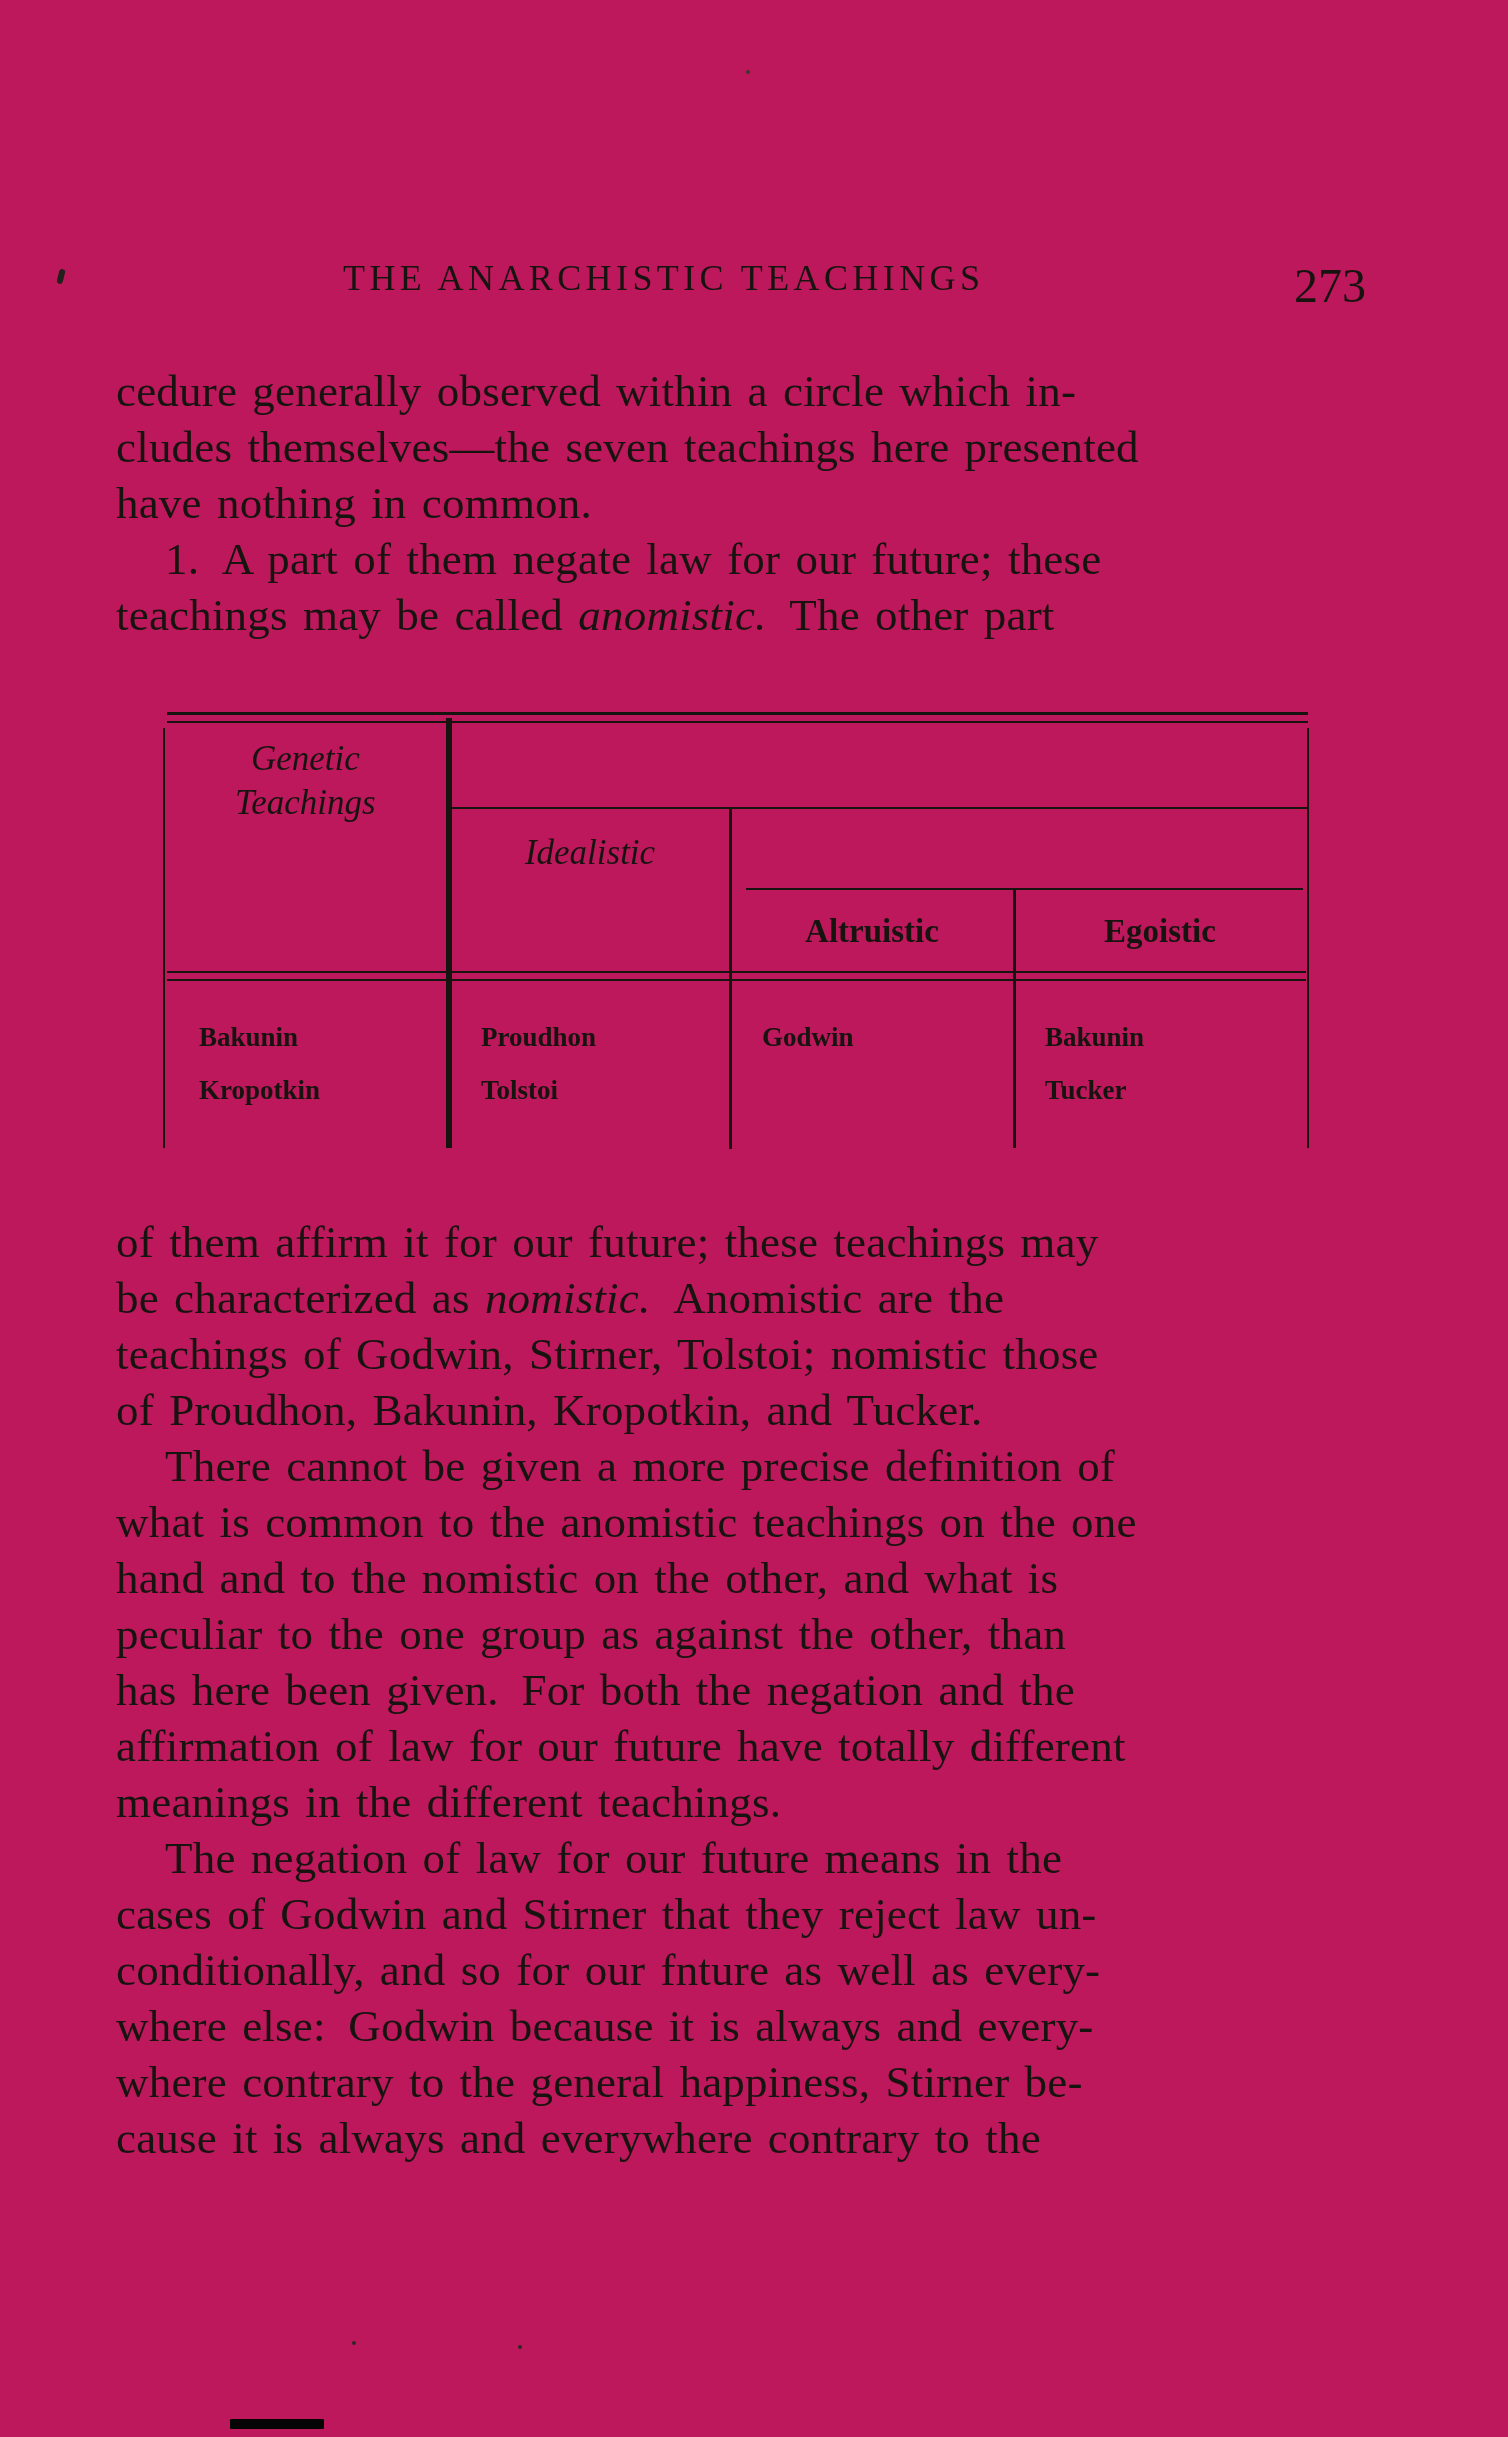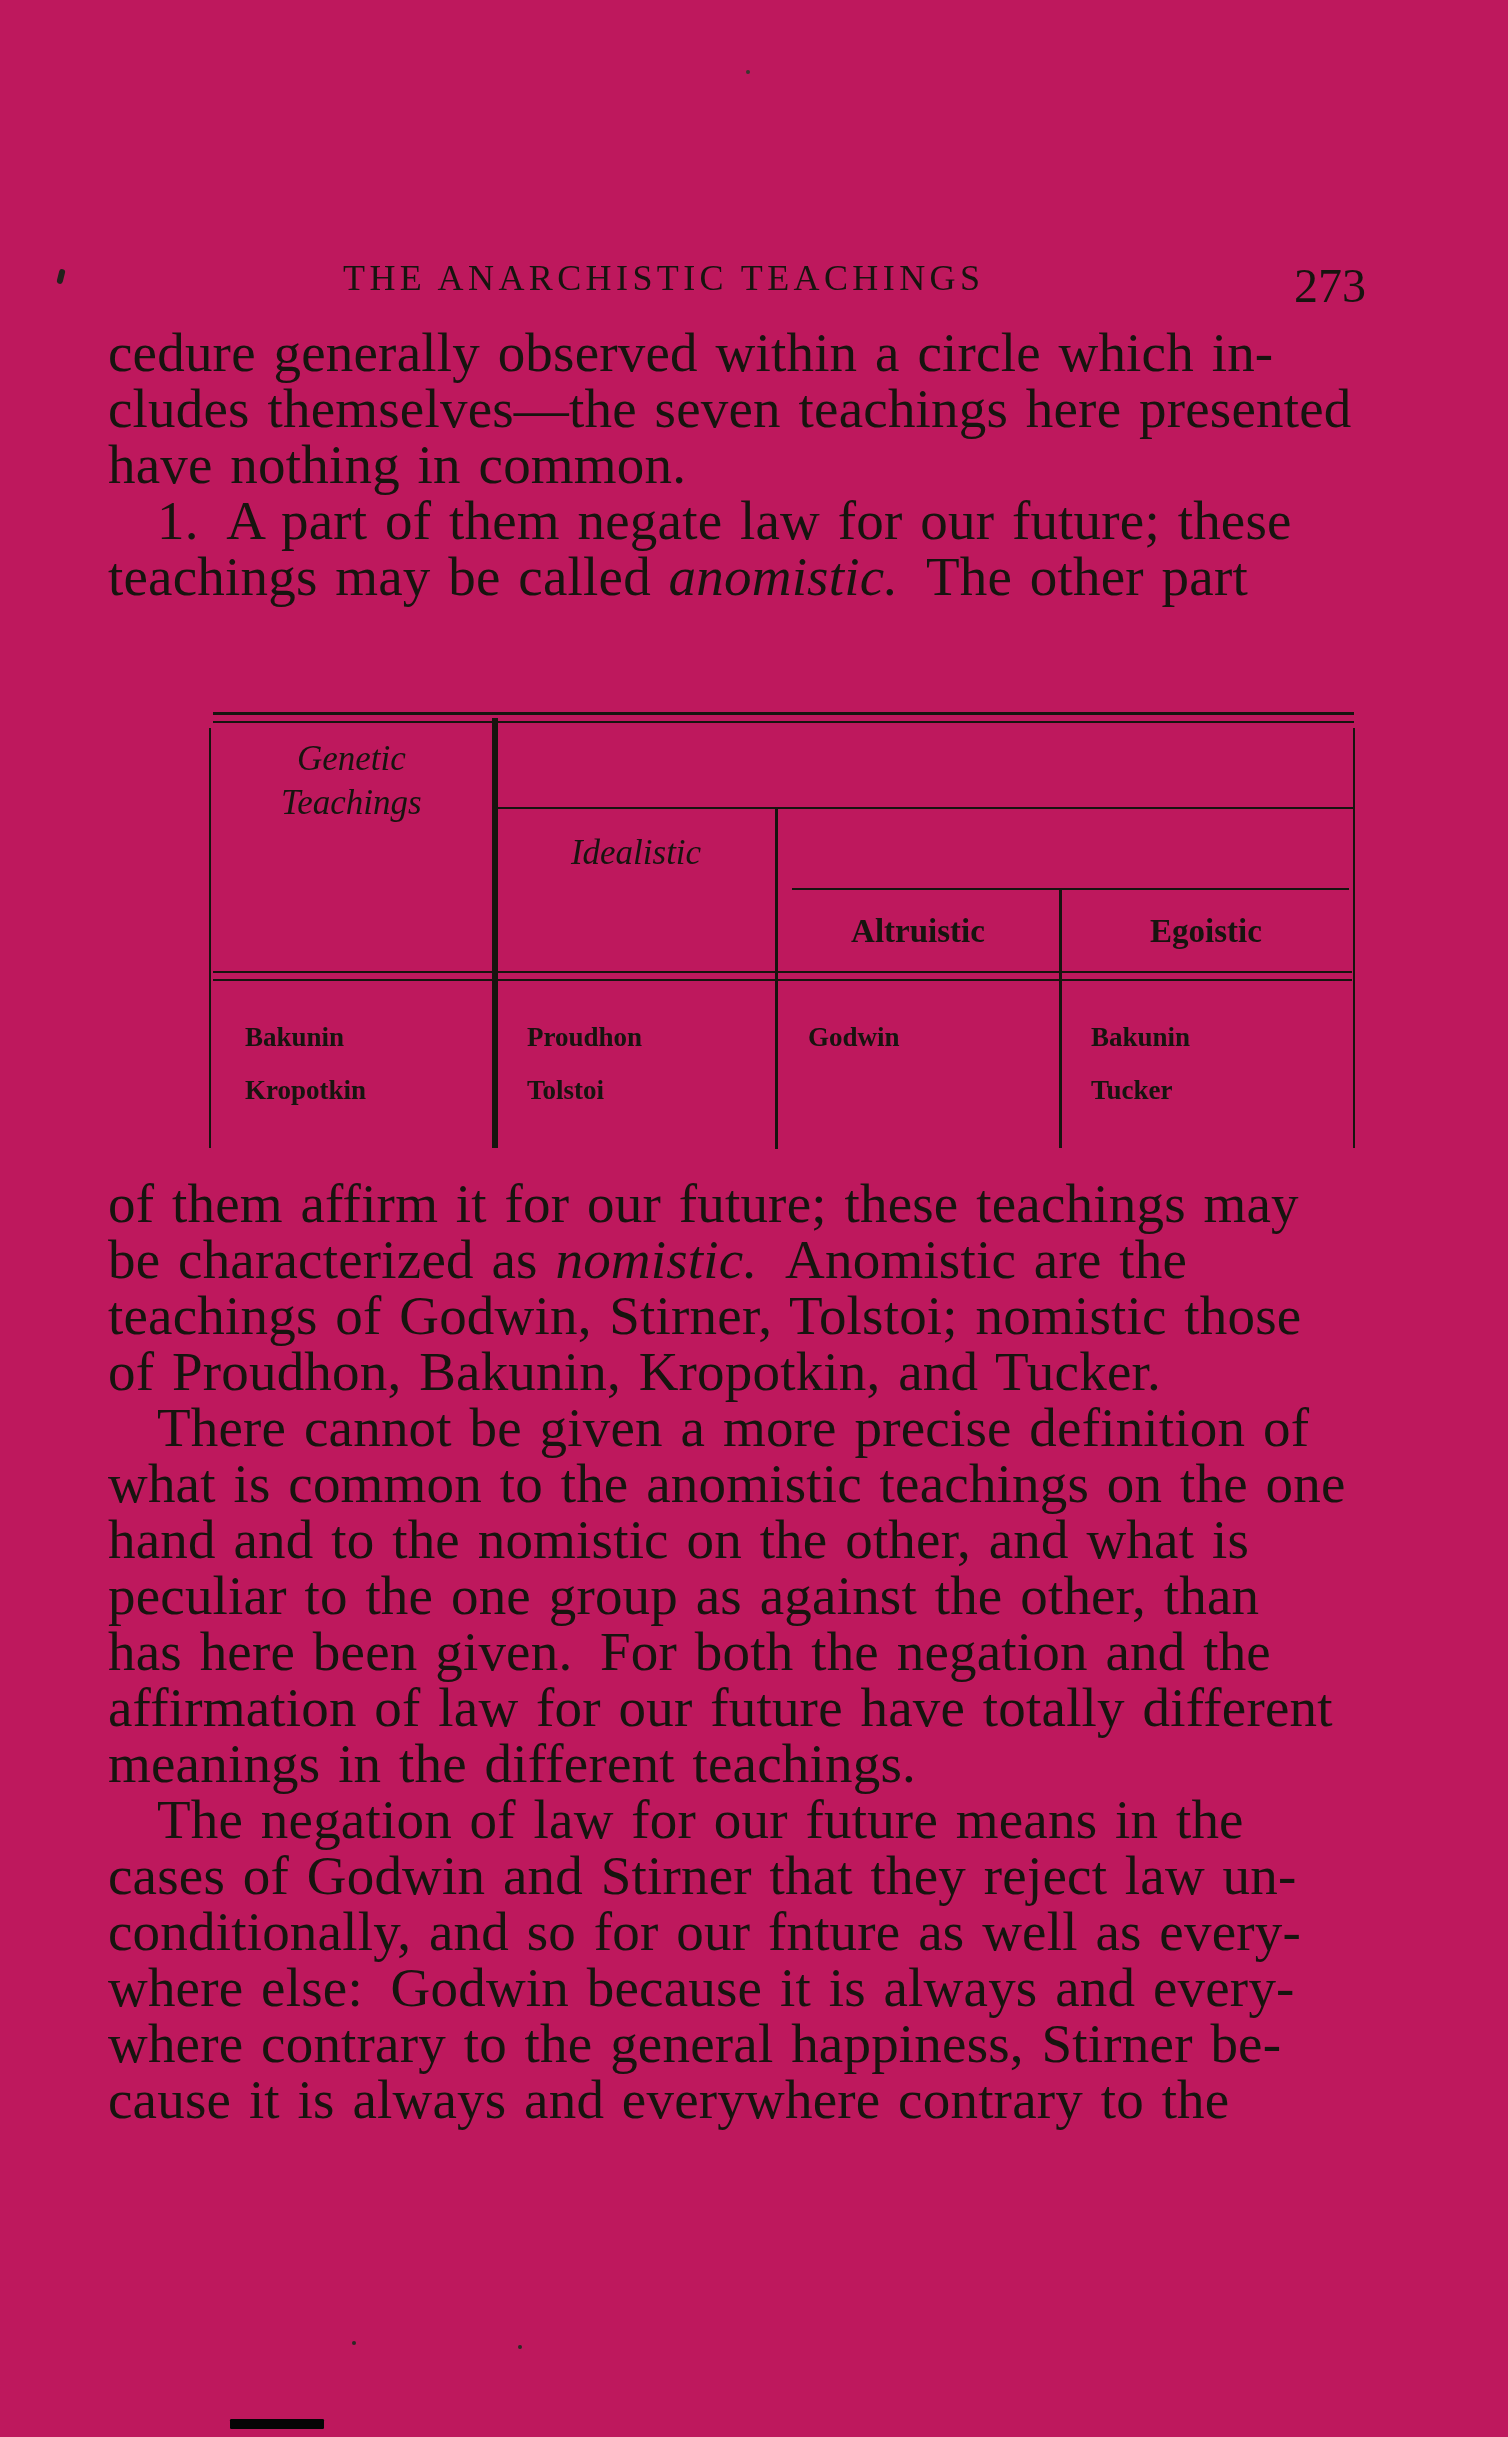--- a/index.html
+++ b/index.html
@@ -25,41 +25,41 @@
   .page-number {
     position:absolute;
     left:1294px;
     top:258px;
     font-size:48px;
   }
 
   
   .text-block {
     position:absolute;
-    left:108px;
+    left:116px;
     width:1289px;
-    font-size:55px;
+    font-size:45px;
     line-height:56px;
     word-spacing:3.8px;
     letter-spacing:0.2px;
+    margin-top:38px;
   }
   .text-block p { margin:0; white-space:pre-line; }
   .text-block p.indent { text-indent:49px; }
   #block-1 { top:325px; }
   #block-2 { top:1176px; }
   i { font-style:italic; }
 
   
   .teachings-table {
     position:absolute;
     left:163px;
     top:712px;
     width:1146px;
     height:438px;
-    margin-left:46px;
   }
   .tcell { position:absolute; white-space:pre-line; }
   .t-italic { font-style:italic; font-size:35px; line-height:44px; text-align:center; }
   .t-bold-head { font-weight:bold; font-size:33px; line-height:38px; text-align:center; }
   .t-names { font-weight:bold; font-size:27px; line-height:53px; text-align:left; }
 
   .rule { position:absolute; background:#17140f; }
 
   
   .rule-top-a   { left:3.8px;    top:0;     width:1141px; height:3.1px; }

